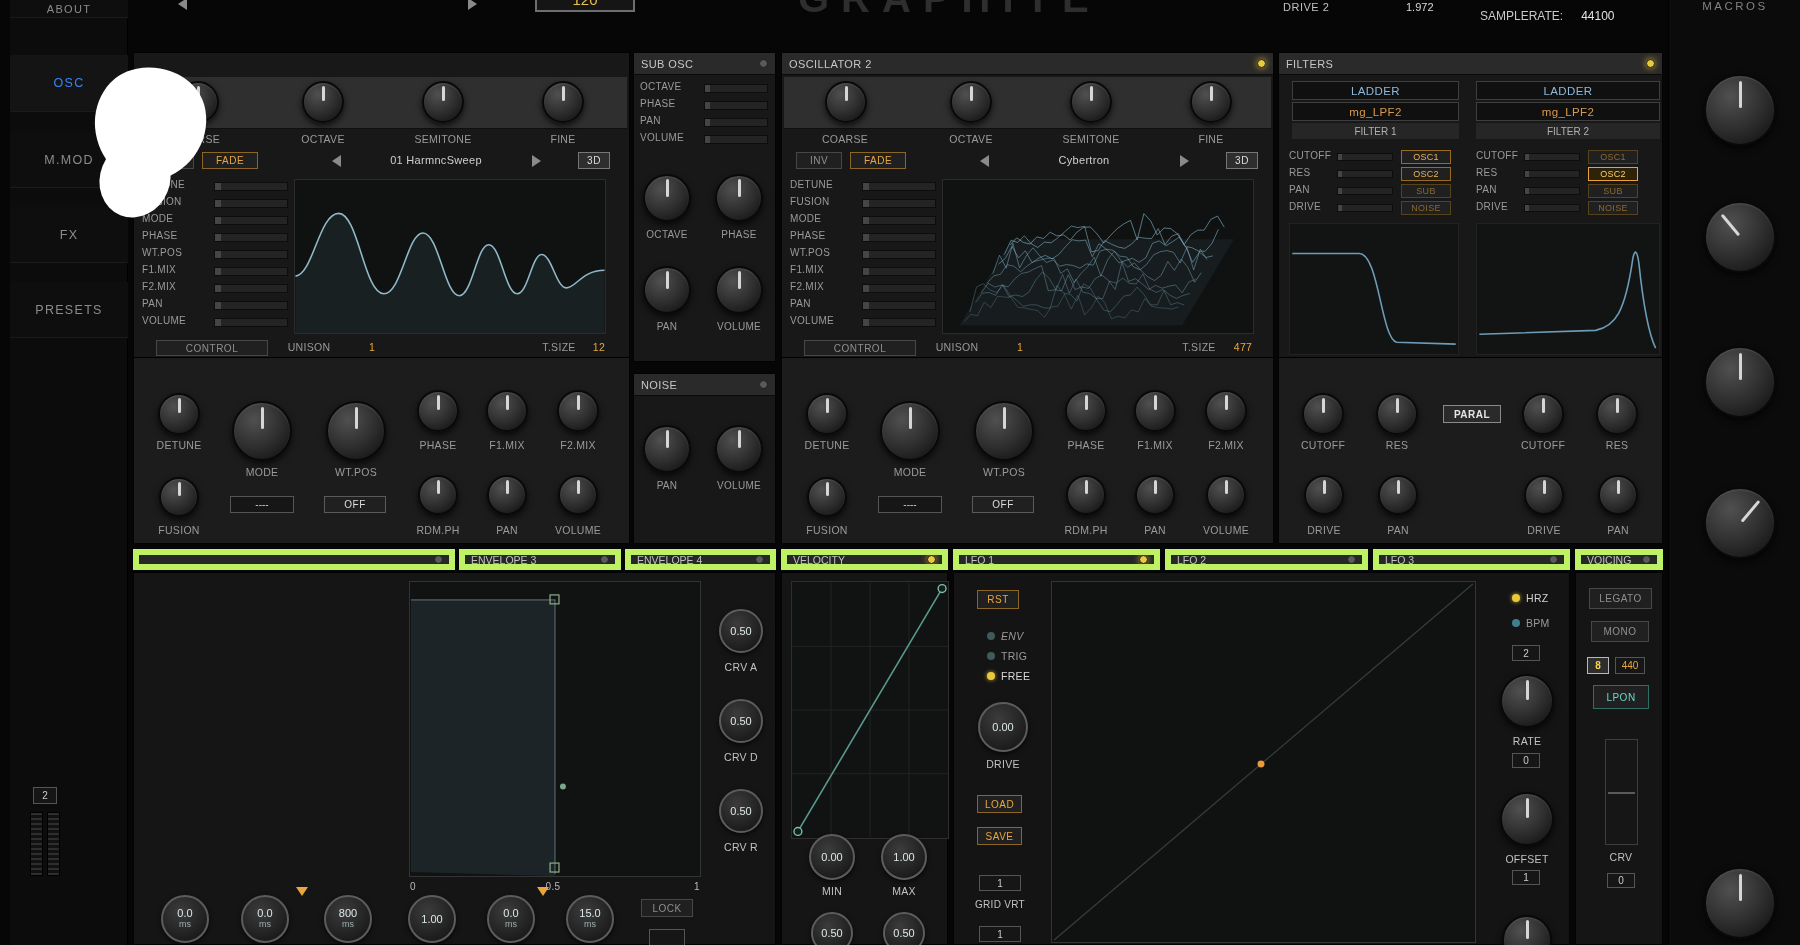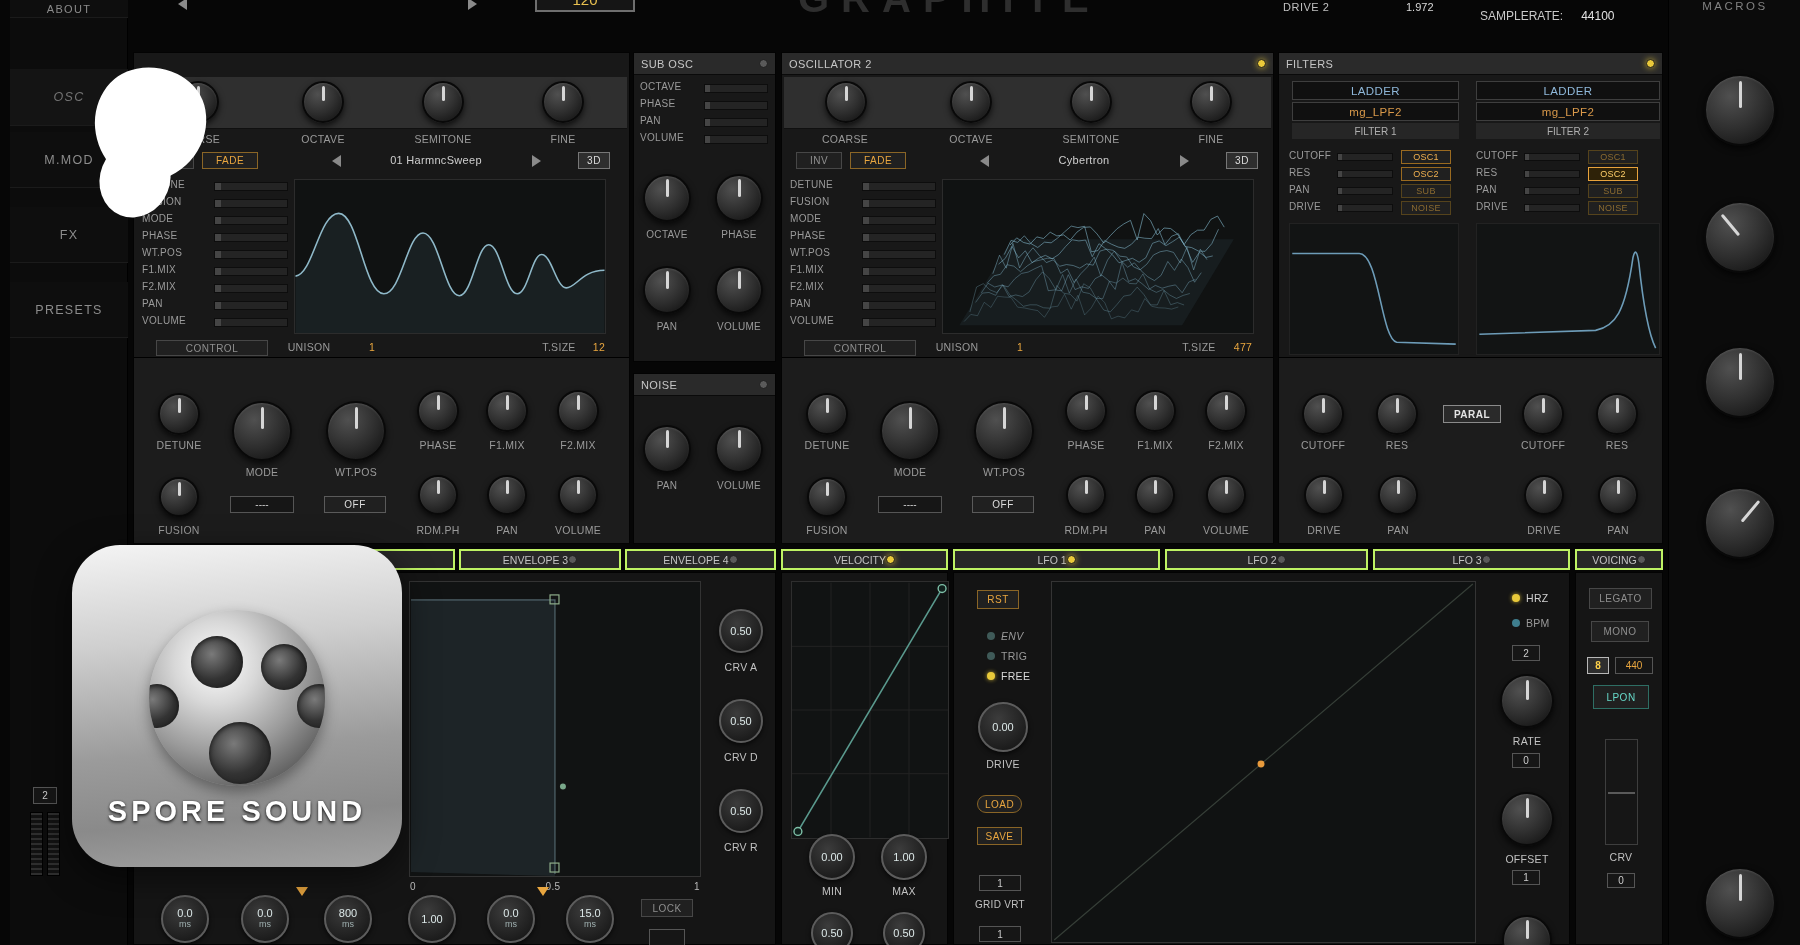--- a/index.html
+++ b/index.html
@@ -42,22 +42,22 @@
   .tri{position:absolute;width:0;height:0;border-style:solid;}
   .tri.left{border-width:6px 9px 6px 0;border-color:transparent #8a8a8a transparent transparent;}
   .tri.right{border-width:6px 0 6px 9px;border-color:transparent transparent transparent #8a8a8a;}
   .tri.down{border-width:9px 6px 0 6px;border-color:#e9a63f transparent transparent transparent;}
   .route{font-size:9px;letter-spacing:.3px;}
   .route.on{color:#f0b050;border-color:#9a6a20;}
   .route.dim{color:#8a6a30;border-color:#55431c;}
   .route.sel{color:#ffcf6a;border-color:#e8a33c;background:#2e2208;}
   .side-item{position:absolute;left:10px;width:118px;display:flex;align-items:center;justify-content:center;
        font-size:12.5px;letter-spacing:1.3px;color:#8c8c8c;background:#0e0e0e;border-bottom:1px solid #1b1b1b;}
-  .tab{position:absolute;top:549px;height:21px;background:#272727;border:2px solid #bef264;display:flex;
-       align-items:center;justify-content:center;padding:0 6px;font-size:10.5px;color:#c2c2c2;}
+  .tab{position:absolute;top:549px;height:21px;background:#272727;border:6px solid #bef264;display:flex;
+       align-items:center;justify-content:space-between;padding:0 6px;font-size:10.5px;color:#c2c2c2;}
   .mled{position:absolute;width:8px;height:8px;border-radius:50%;background:#3f5a58;}
   .mled.on{background:#e8c93a;box-shadow:0 0 4px rgba(232,201,58,.8);}
   .mled.blue{background:#3f7e8e;}
   .vslider{position:absolute;background:#161616;border:1px solid #3e3e3e;}
   .vslider::after{content:"";position:absolute;left:2px;right:2px;top:50%;height:2px;background:#5a5a5a;}
   .stripe{position:absolute;background:repeating-linear-gradient(180deg,#2e2e2e 0 2px,#121212 2px 5px);border:1px solid #000;}
   .blob{position:absolute;background:#fff;z-index:60;}
   #watermark{position:absolute;left:72px;top:545px;width:330px;height:322px;border-radius:48px;z-index:50;
        background:linear-gradient(175deg,#f4f4f4 0%,#cfcfcf 30%,#9b9b9b 62%,#8a8a8a 82%,#a3a3a3 100%);
        box-shadow:0 10px 34px rgba(0,0,0,.55);}
@@ -84,21 +84,21 @@
   <div class="abs" style="left:1406px;top:1px;font-size:11px;color:#d8d8d8;">1.972</div>
   <div class="abs" style="left:1480px;top:9px;display:flex;gap:18px;">
     <span style="font-size:12px;color:#c8c8c8;">SAMPLERATE:</span>
     <span style="font-size:12px;color:#e2e2e2;">44100</span>
   </div>
 
   <div class="abs" style="left:10px;top:0;width:118px;height:945px;background:#0c0c0c;border-right:1px solid #000;"></div>
   <div class="side-item" style="top:0;height:18px;font-size:11px;">
     <span>ABOUT</span>
     </div>
-  <div class="side-item" style="top:69px;height:57px;background:#141414;color:#737373;font-style:italic;">
+  <div class="side-item" style="top:55px;height:57px;background:#141414;color:#3b82f6;">
     <span>OSC</span>
     </div>
   <div class="side-item" style="top:132px;height:56px;">
     <span>M.MOD</span>
     </div>
   <div class="side-item" style="top:207px;height:56px;">
     <span>FX</span>
     </div>
   <div class="side-item" style="top:282px;height:56px;">
     <span>PRESETS</span>
@@ -558,21 +558,21 @@
     <div class="mled" style="left:33px;top:59px;"></div>
     <div class="lbl" style="left:47px;top:57px;width:44px;text-align:left;font-style:italic;">ENV</div>
     <div class="mled" style="left:33px;top:79px;"></div>
     <div class="lbl" style="left:47px;top:77px;width:44px;text-align:left;">TRIG</div>
     <div class="mled on" style="left:33px;top:99px;"></div>
     <div class="lbl" style="left:47px;top:97px;width:44px;text-align:left;color:#d8d8d8;">FREE</div>
     <div class="vknob" style="left:24px;top:129px;width:50px;height:50px;">
       <span>0.00</span>
       </div>
     <div class="lbl" style="left:19px;top:185px;width:60px;color:#c2c2c2;">DRIVE</div>
-    <div class="btn orange" style="left:23px;top:222px;width:45px;height:18px;border-radius:9px;">LOAD</div>
+    <div class="btn orange" style="left:23px;top:222px;width:45px;height:18px;">LOAD</div>
     <div class="btn orange" style="left:23px;top:254px;width:45px;height:18px;">SAVE</div>
     <div class="valbox" style="left:25px;top:302px;width:42px;height:16px;">1</div>
     <div class="lbl" style="left:10px;top:326px;width:72px;font-size:10px;color:#c2c2c2;">GRID VRT</div>
     <div class="valbox" style="left:25px;top:353px;width:42px;height:16px;">1</div>
 
     <div class="display" style="left:97px;top:8px;width:425px;height:362px;background:#101212;border-color:#343434;">
       <svg width="423" height="360" viewBox="0 0 425 362">
         <line x1="2" y1="360" x2="423" y2="2" stroke="rgba(125,145,125,0.35)" stroke-width="1.2"></line>
         <circle cx="210" cy="183" r="3.5" fill="#e89a3c"></circle>
       </svg>
@@ -589,43 +589,33 @@
     <div class="knob" style="left:546px;top:219px;width:54px;height:54px;"></div>
     <div class="lbl" style="left:539px;top:280px;width:68px;color:#c2c2c2;">OFFSET</div>
     <div class="valbox" style="left:558px;top:297px;width:28px;height:15px;">1</div>
     <div class="knob" style="left:548px;top:342px;width:50px;height:50px;"></div>
   </div>
 
   <div class="panel" style="left:1575px;top:572px;width:88px;height:373px;background:#151515;">
     <div class="btn dim" style="left:13px;top:15px;width:63px;height:21px;">LEGATO</div>
     <div class="btn dim" style="left:15px;top:48px;width:58px;height:21px;">MONO</div>
     <div class="valbox" style="left:11px;top:84px;width:22px;height:17px;border-color:#b8b8b8;color:#ffd24a;font-weight:bold;background:#2e2e2e;">8</div>
-    <div class="valbox orange" style="left:39px;top:84px;width:38px;height:17px;">440</div>
+    <div class="valbox orange" style="left:39px;top:84px;width:30px;height:17px;">440</div>
     <div class="btn teal" style="left:17px;top:112px;width:56px;height:24px;">LPON</div>
     <div class="vslider" style="left:29px;top:166px;width:33px;height:106px;"></div>
     <div class="lbl" style="left:14px;top:278px;width:62px;color:#c2c2c2;">CRV</div>
     <div class="valbox" style="left:31px;top:300px;width:28px;height:15px;">0</div>
   </div>
 
   <div class="abs" style="left:1668px;top:0;width:132px;height:945px;background:#0b0b0b;border-left:1px solid #000;">
     <div class="lbl" style="left:20px;top:0;width:92px;letter-spacing:2.5px;font-size:11.5px;color:#828282;">MACROS</div>
     <div class="knob" style="left:35px;top:74px;width:72px;height:72px;"></div>
     <div class="knob p-l" style="left:35px;top:201px;width:72px;height:72px;"></div>
     <div class="knob" style="left:35px;top:346px;width:72px;height:72px;"></div>
     <div class="knob p-r" style="left:35px;top:487px;width:72px;height:72px;"></div>
     <div class="knob" style="left:35px;top:867px;width:72px;height:72px;"></div>
   </div>
 
-  <div id="watermark">
-    <div id="wm-sphere">
-      <div class="hole" style="left:42px;top:26px;width:52px;height:52px;"></div>
-      <div class="hole" style="left:112px;top:34px;width:46px;height:46px;"></div>
-      <div class="hole" style="left:60px;top:112px;width:62px;height:62px;"></div>
-      <div class="hole" style="left:-14px;top:74px;width:44px;height:44px;"></div>
-      <div class="hole" style="left:148px;top:74px;width:44px;height:44px;"></div>
-    </div>
-    <div id="wm-text">SPORE SOUND</div>
-  </div>
 
   <div class="blob" style="left:95px;top:67px;width:112px;height:114px;border-radius:46% 54% 58% 42% / 50% 46% 54% 50%;transform:rotate(-10deg);"></div>
   <div class="blob" style="left:100px;top:140px;width:70px;height:78px;border-radius:50%;transform:rotate(22deg);"></div>
 
 </div>
 
 </body></html>

